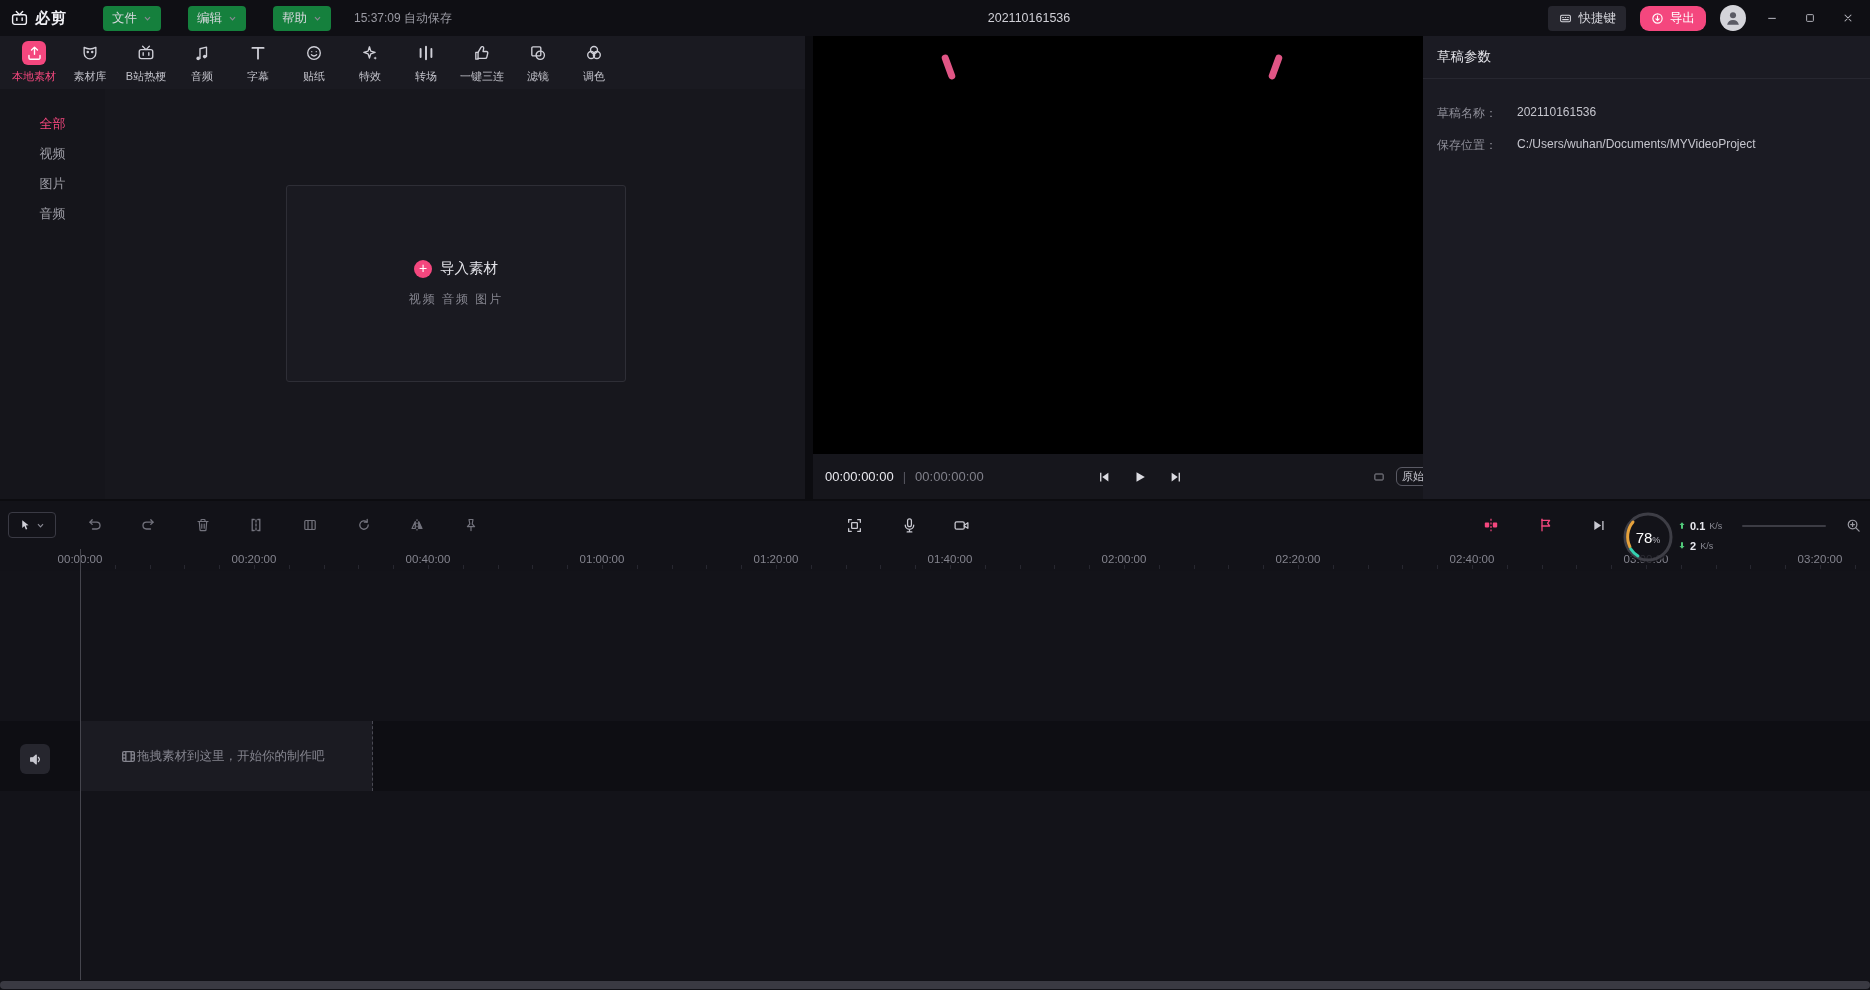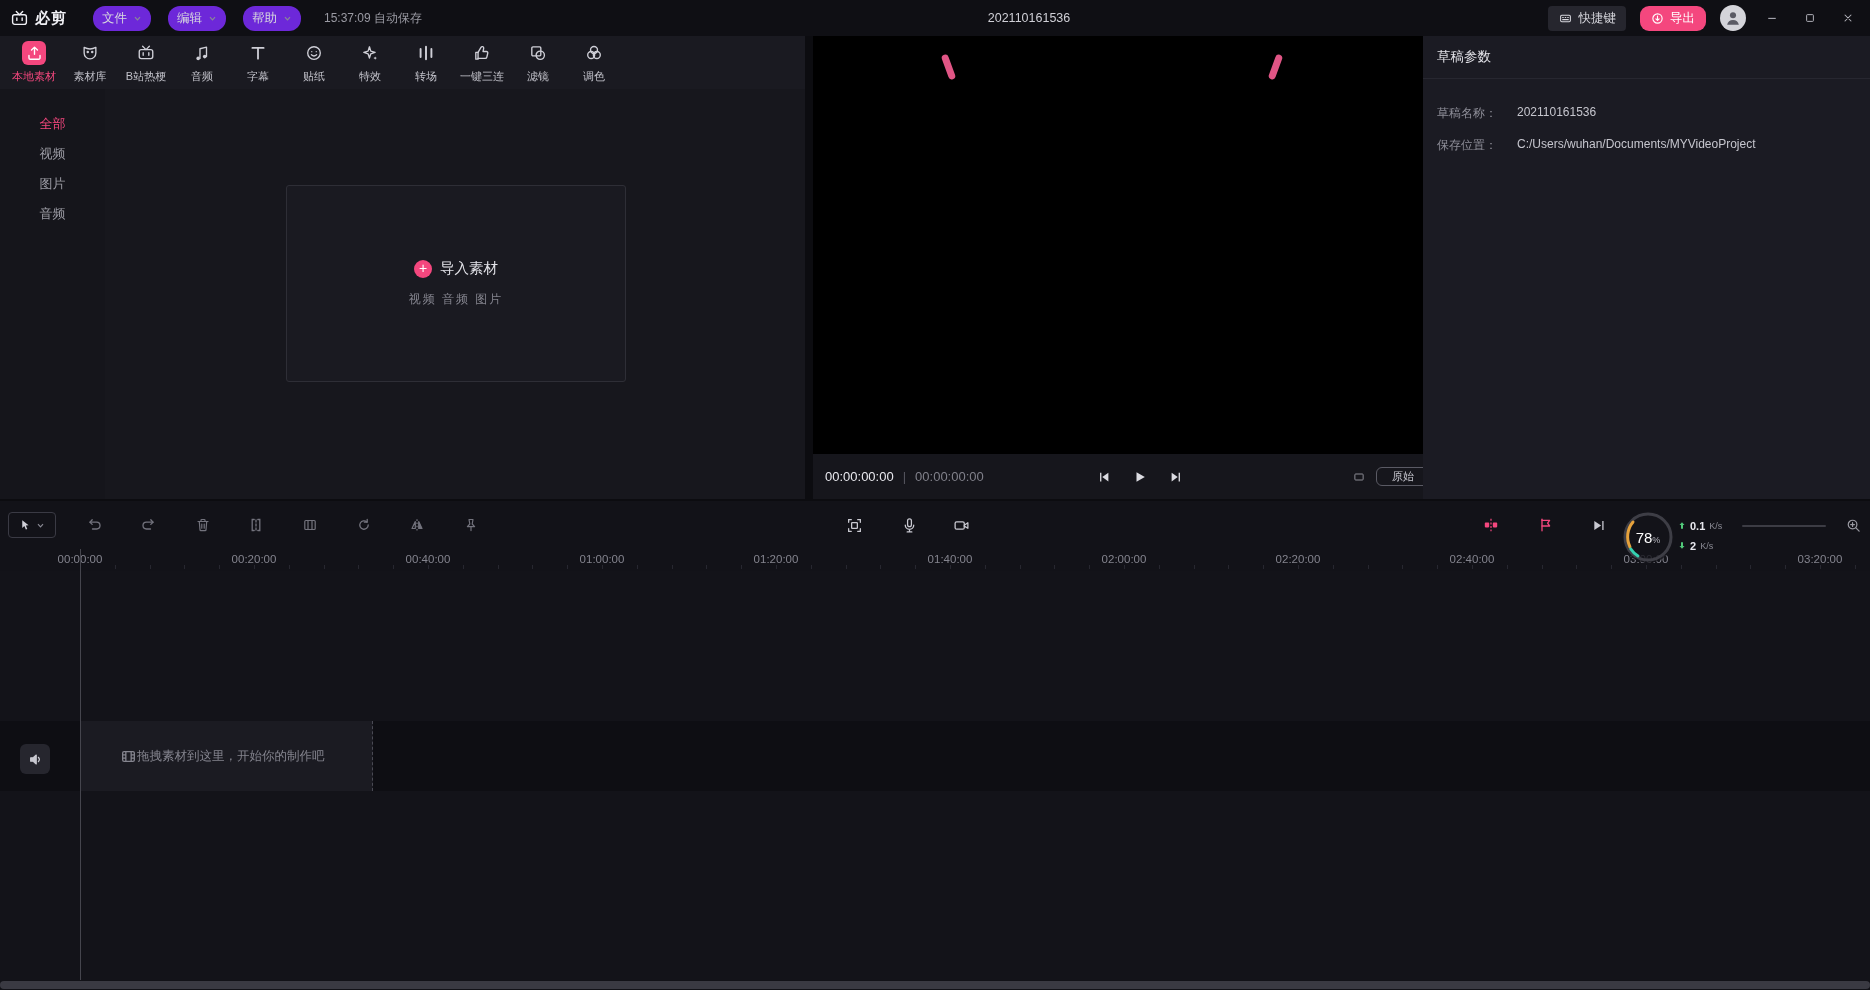--- a/index.html
+++ b/index.html
@@ -10,21 +10,21 @@
   }
   *{margin:0;padding:0;box-sizing:border-box;}
   html,body{width:1870px;height:990px;background:#0c0c10;font-family:"Liberation Sans","DejaVu Sans",sans-serif;color:#e2e2e8;overflow:hidden;}
   #app{position:relative;width:1870px;height:990px;}
   svg{display:block;}
 
   
   .titlebar{position:absolute;top:0;left:0;right:0;height:36px;background:#0f0f14;display:flex;align-items:center;padding:0 10px;z-index:20;}
   .logo{display:flex;align-items:center;gap:6px;margin-right:26px;color:#f0f0f5;}
   .logo-text{font-size:15px;font-weight:bold;letter-spacing:1px;}
-  .menu-btn{height:25px;padding:0 9px;background:#6d28d9;border-radius:12px;display:flex;align-items:center;gap:6px;font-size:12.5px;color:#d8d8de;margin-right:17px;cursor:pointer;}
+  .menu-btn{height:25px;padding:0 9px;background:#15803d;border-radius:4px;display:flex;align-items:center;gap:6px;font-size:12.5px;color:#d8d8de;margin-right:17px;cursor:pointer;margin-left:10px;}
   .menu-btn .chev{color:#8a8a94;}
   .autosave{font-size:12px;color:#9a9aa3;margin-left:6px;}
   .window-title{position:absolute;left:1029px;transform:translateX(-50%);font-size:12.5px;color:#cfcfd6;}
   .titlebar-right{margin-left:auto;display:flex;align-items:center;gap:14px;}
   .shortcut-btn{height:25px;padding:0 10px;background:#26262e;border-radius:4px;display:flex;gap:6px;align-items:center;font-size:12.5px;color:#d8d8de;cursor:pointer;}
   .export-btn{height:25px;padding:0 11px;background:var(--accent);border-radius:9px;display:flex;gap:6px;align-items:center;font-size:12.5px;color:#fff;cursor:pointer;}
   .avatar{width:26px;height:26px;border-radius:50%;background:#d4d4da;display:grid;place-items:center;color:#5a5a64;cursor:pointer;overflow:hidden;}
   .win-btn{width:24px;height:24px;display:grid;place-items:center;color:#b4b4bc;cursor:pointer;}
 
   
@@ -52,21 +52,21 @@
   .slash-left{left:132px;transform:rotate(-20deg);}
   .slash-right{left:459px;transform:rotate(20deg);}
   .pv-controls{position:absolute;bottom:0;left:0;right:0;height:45px;background:#16161c;display:flex;align-items:center;padding:0 12px;}
   .pv-left{display:flex;gap:9px;align-items:center;font-size:13px;}
   .tc-current{color:#e8e8ee;}
   .tc-sep{color:#55555e;}
   .tc-total{color:#80808a;}
   .pv-center{position:absolute;left:50%;transform:translateX(-50%);display:flex;gap:22px;align-items:center;color:#dcdce2;}
   .pv-center .tr-btn{cursor:pointer;display:grid;place-items:center;}
   .pv-right{margin-left:auto;display:flex;gap:10px;align-items:center;color:#9a9aa3;}
-  .ratio-btn{border:1px solid #5a5a64;border-radius:6px;font-size:11px;color:#c8c8d0;padding:1px 15px;cursor:pointer;}
+  .ratio-btn{border:1px solid #5a5a64;border-radius:6px;font-size:11px;color:#c8c8d0;padding:1px 5px;cursor:pointer;}
 
   .draft-panel{position:absolute;left:1423px;top:36px;right:0;height:463px;background:#1b1b23;}
   .draft-header{height:43px;display:flex;align-items:center;padding-left:14px;font-size:13.5px;color:#e2e2e8;border-bottom:1px solid #272730;}
   .draft-body{padding:26px 14px 0;}
   .draft-row{display:flex;font-size:12px;margin-bottom:15px;}
   .draft-label{width:80px;color:#8e8e98;flex:none;}
   .draft-value{color:#c6c6ce;}
 
   
   .tl-section{position:absolute;top:501px;left:0;right:0;bottom:0;background:#121218;}

